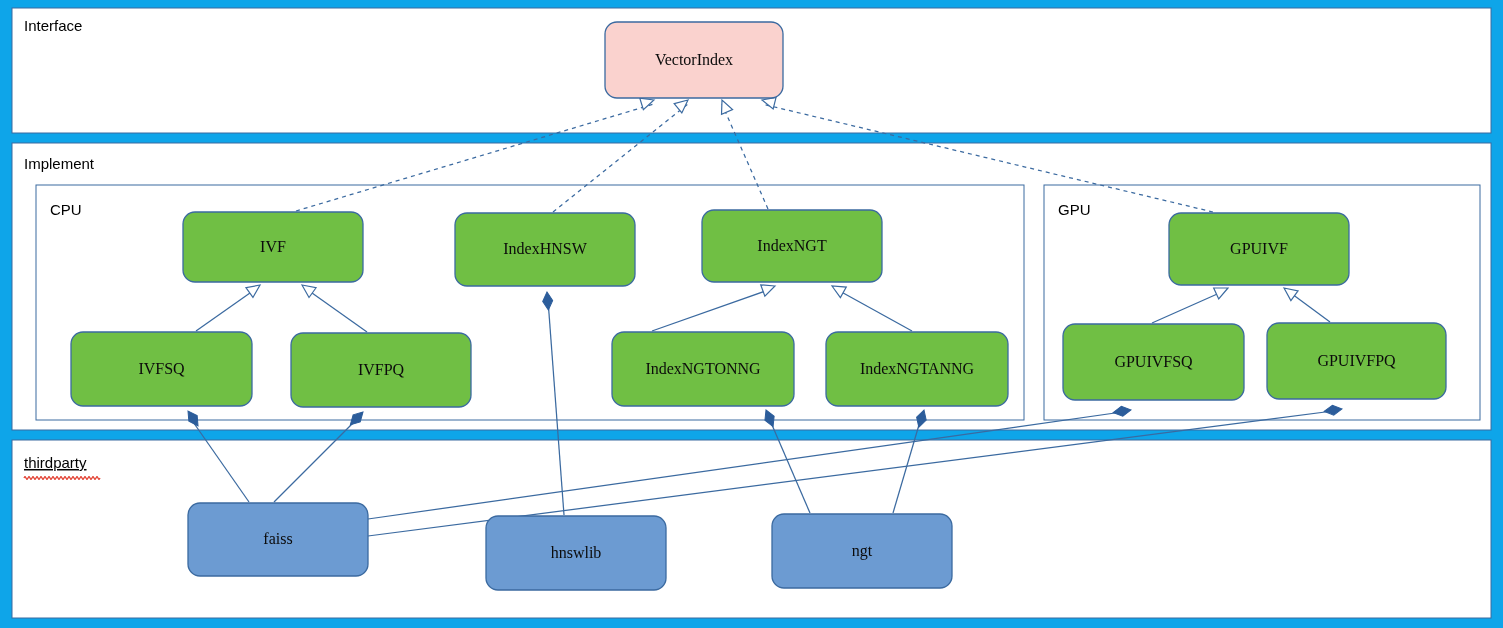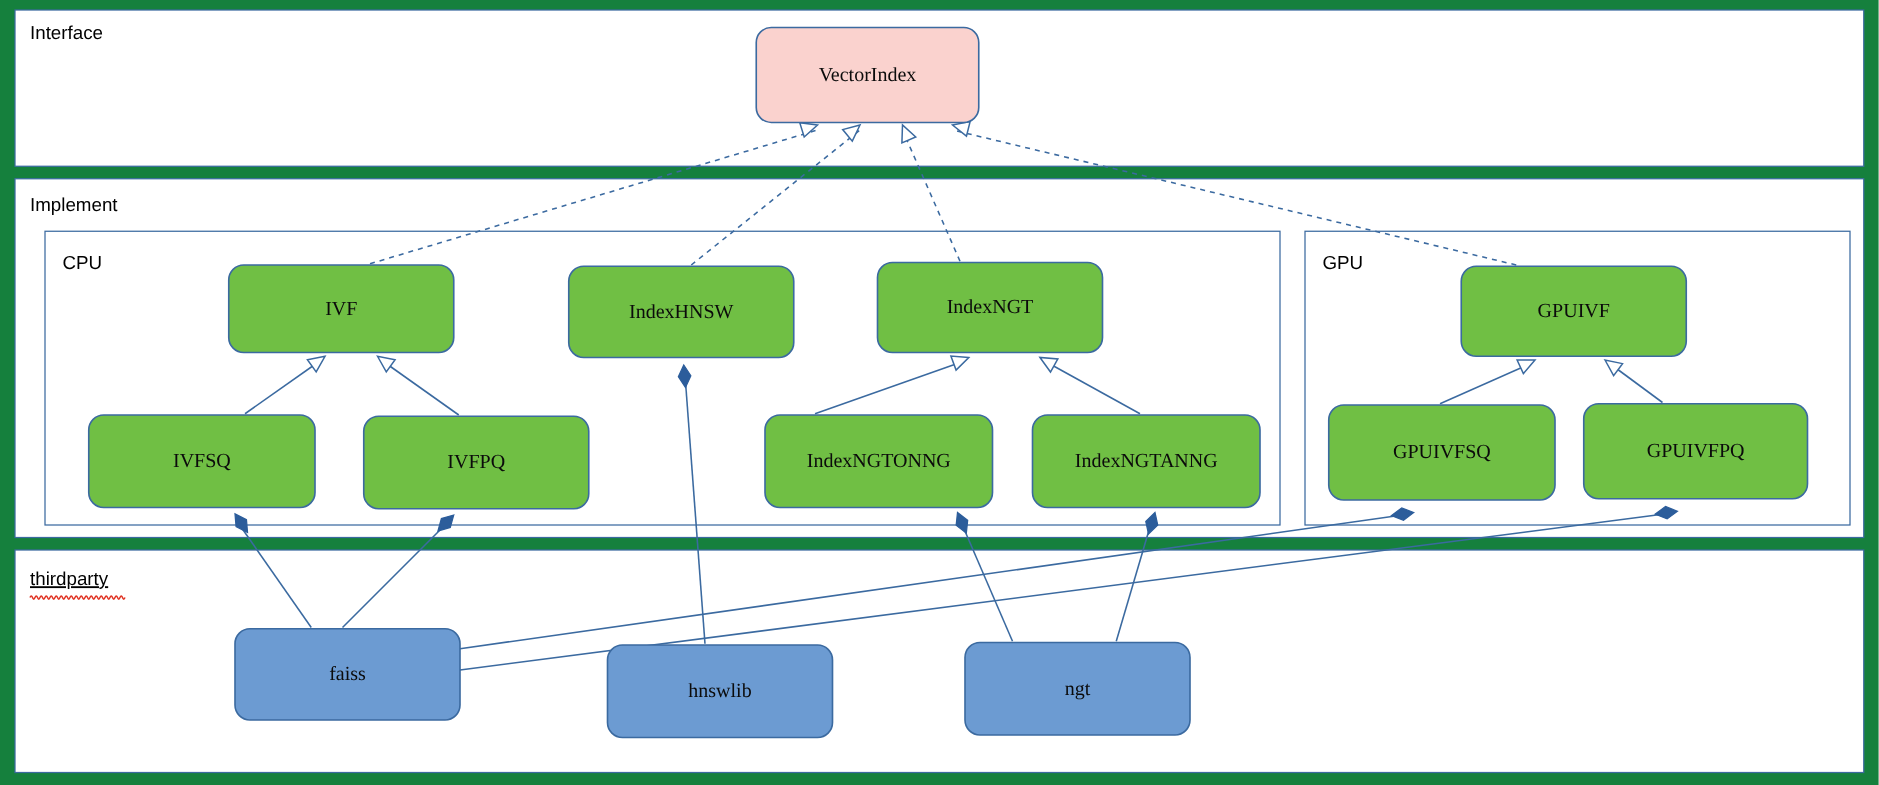--- a/index.html
+++ b/index.html
@@ -8,21 +8,21 @@
     padding: 0;
     background: #ffffff;
   }
   body {
     font-family: "Liberation Sans", sans-serif;
   }
   #canvas {
     position: relative;
     width: 1503px;
     height: 628px;
-    background: #15803d;
+    background: #0ea5e9;
     overflow: hidden;
   }
   #diagram-svg {
     position: absolute;
     left: 0;
     top: 0;
     width: 1503px;
     height: 628px;
   }
   .container-rect {

